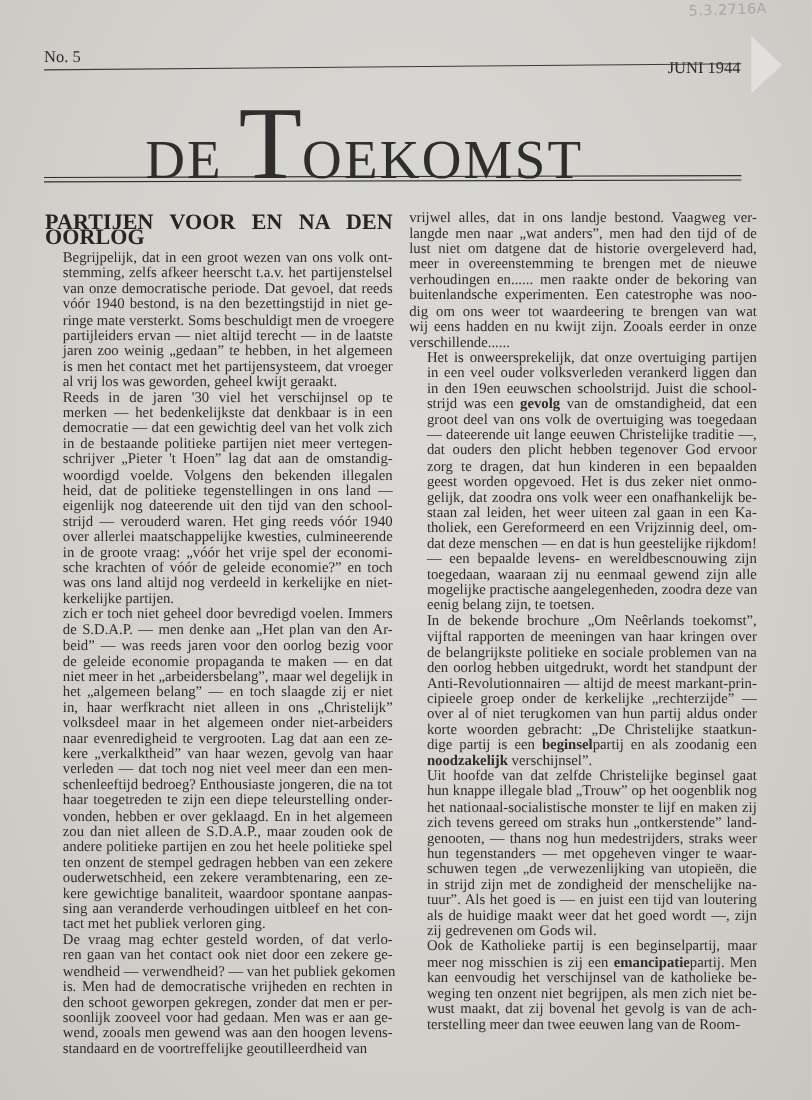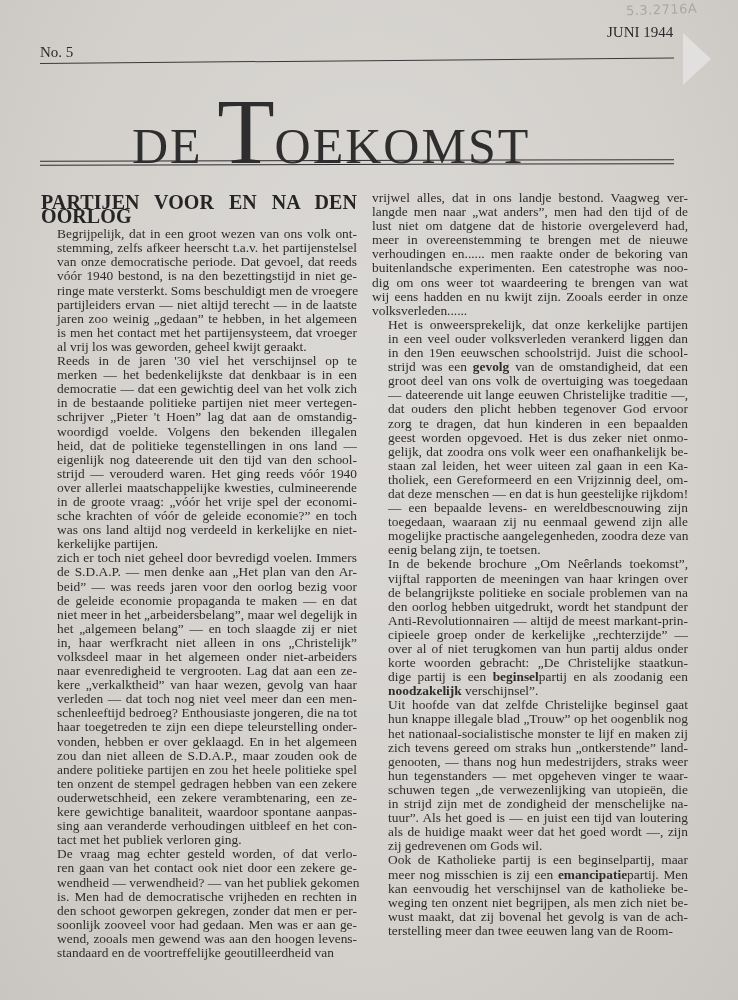--- a/index.html
+++ b/index.html
@@ -22,21 +22,21 @@
   .corner-fold {
     position: absolute; left: 683px; top: 33px; width: 0; height: 0;
     border-top: 26px solid transparent; border-bottom: 26px solid transparent;
     border-left: 28px solid #e4e3e3;
     opacity: 0.85;
   }
   .issue-no {
     position: absolute; left: 40px; top: 44px; font-size: 15px; color: #2a2a2a;
   }
   .issue-date {
-    position: absolute; left: 607px; top: 24px; font-size: 15px; color: #2a2a2a;
+    position: absolute; left: 607px; top: 54px; font-size: 15px; color: #2a2a2a;
   }
   .rule-top {
     position: absolute; left: 40px; top: 63px; width: 634px; height: 0;
     border-top: 1.5px solid #3a3838; transform: rotate(-0.5deg); transform-origin: left;
   }
   .masthead {
     position: absolute; left: 132px; top: 84px; width: 480px;
     font-family: "Liberation Serif", serif; color: #2f2e2e;
     font-size: 50px; letter-spacing: 2px; line-height: 1; white-space: nowrap;
   }
@@ -149,24 +149,24 @@
     <div id="right-body">
         <p class="noindent">
           <span class="line">vrijwel alles, dat in ons landje bestond. Vaagweg ver-</span>
           <span class="line">langde men naar „wat anders”, men had den tijd of de</span>
           <span class="line">lust niet om datgene dat de historie overgeleverd had,</span>
           <span class="line">meer in overeenstemming te brengen met de nieuwe</span>
           <span class="line">verhoudingen en...... men raakte onder de bekoring van</span>
           <span class="line">buitenlandsche experimenten. Een catestrophe was noo-</span>
           <span class="line">dig om ons weer tot waardeering te brengen van wat</span>
           <span class="line">wij eens hadden en nu kwijt zijn. Zooals eerder in onze</span>
-          <span class="line last">volksverleden......</span>
-        </p>
-        <p>
-          <span class="line" style="text-indent: 0px; padding-left: 1.2em;">Het is onweersprekelijk, dat onze kerkelijke partijen</span>
+          <span class="line last">verschillende......</span>
+        </p>
+        <p>
+          <span class="line" style="text-indent: 0px; padding-left: 1.2em;">Het is onweersprekelijk, dat onze overtuiging partijen</span>
           <span class="line">in een veel ouder volksverleden verankerd liggen dan</span>
           <span class="line">in den 19en eeuwschen schoolstrijd. Juist die school-</span>
           <span class="line">strijd was een <b>gevolg</b> van de omstandigheid, dat een</span>
           <span class="line">groot deel van ons volk de overtuiging was toegedaan</span>
           <span class="line">— dateerende uit lange eeuwen Christelijke traditie —,</span>
           <span class="line">dat ouders den plicht hebben tegenover God ervoor</span>
           <span class="line">zorg te dragen, dat hun kinderen in een bepaalden</span>
           <span class="line">geest worden opgevoed. Het is dus zeker niet onmo-</span>
           <span class="line">gelijk, dat zoodra ons volk weer een onafhankelijk be-</span>
           <span class="line">staan zal leiden, het weer uiteen zal gaan in een Ka-</span>

